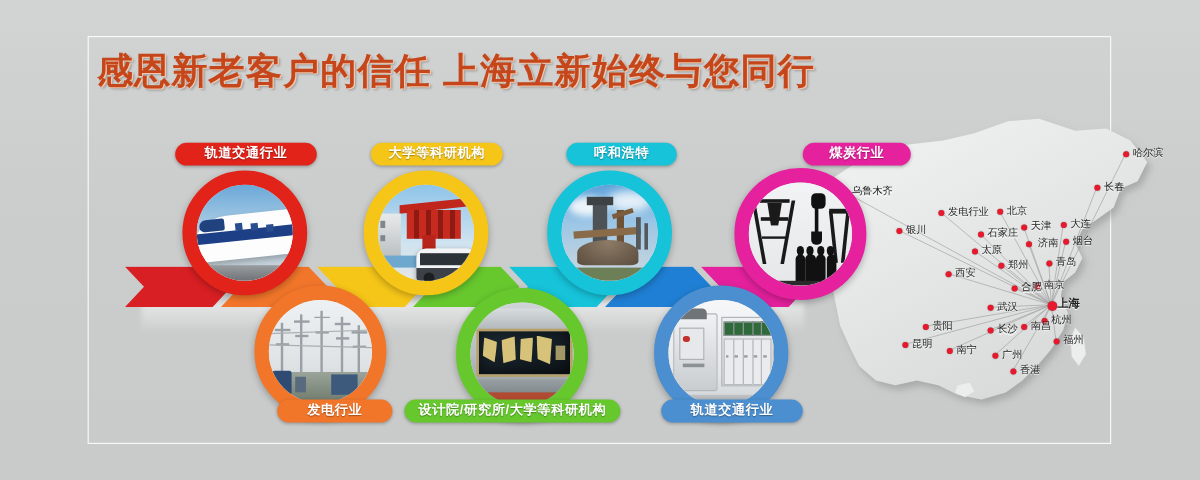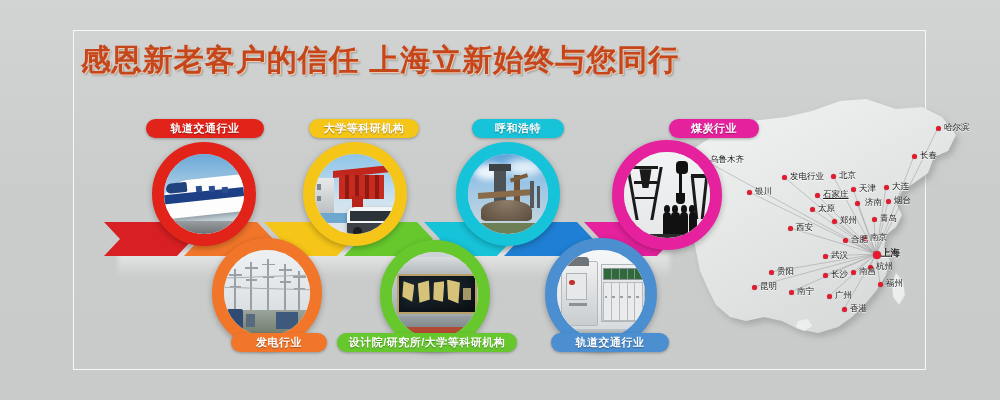--- a/index.html
+++ b/index.html
@@ -323,21 +323,21 @@
         <div class="city" style="left: 100px; top: 76px;">发电行业</div>
         <div class="dot" style="left: 141px; top: 79px;"></div>
         <div class="city" style="left: 149px; top: 75px;">北京</div>
         <div class="dot" style="left: 161px; top: 92px;"></div>
         <div class="city" style="left: 169px; top: 88px;">天津</div>
         <div class="dot" style="left: 194px; top: 90px;"></div>
         <div class="city" style="left: 202px; top: 86px;">大连</div>
         <div class="dot" style="left: 57px; top: 95px;"></div>
         <div class="city" style="left: 65px; top: 91px;">银川</div>
         <div class="dot" style="left: 125px; top: 98px;"></div>
-        <div class="city" style="left: 133px; top: 94px; text-decoration: underline;">石家庄</div>
+        <div class="city" style="left: 133px; top: 94px;">石家庄</div>
         <div class="dot" style="left: 165px; top: 106px;"></div>
         <div class="city" style="left: 175px; top: 102px;">济南</div>
         <div class="dot" style="left: 196px; top: 104px;"></div>
         <div class="city" style="left: 204px; top: 100px;">烟台</div>
         <div class="dot" style="left: 120px; top: 112px;"></div>
         <div class="city" style="left: 128px; top: 108px;">太原</div>
         <div class="dot" style="left: 182px; top: 122px;"></div>
         <div class="city" style="left: 190px; top: 118px;">青岛</div>
         <div class="dot" style="left: 142px; top: 124px;"></div>
         <div class="city" style="left: 150px; top: 120px;">郑州</div>

